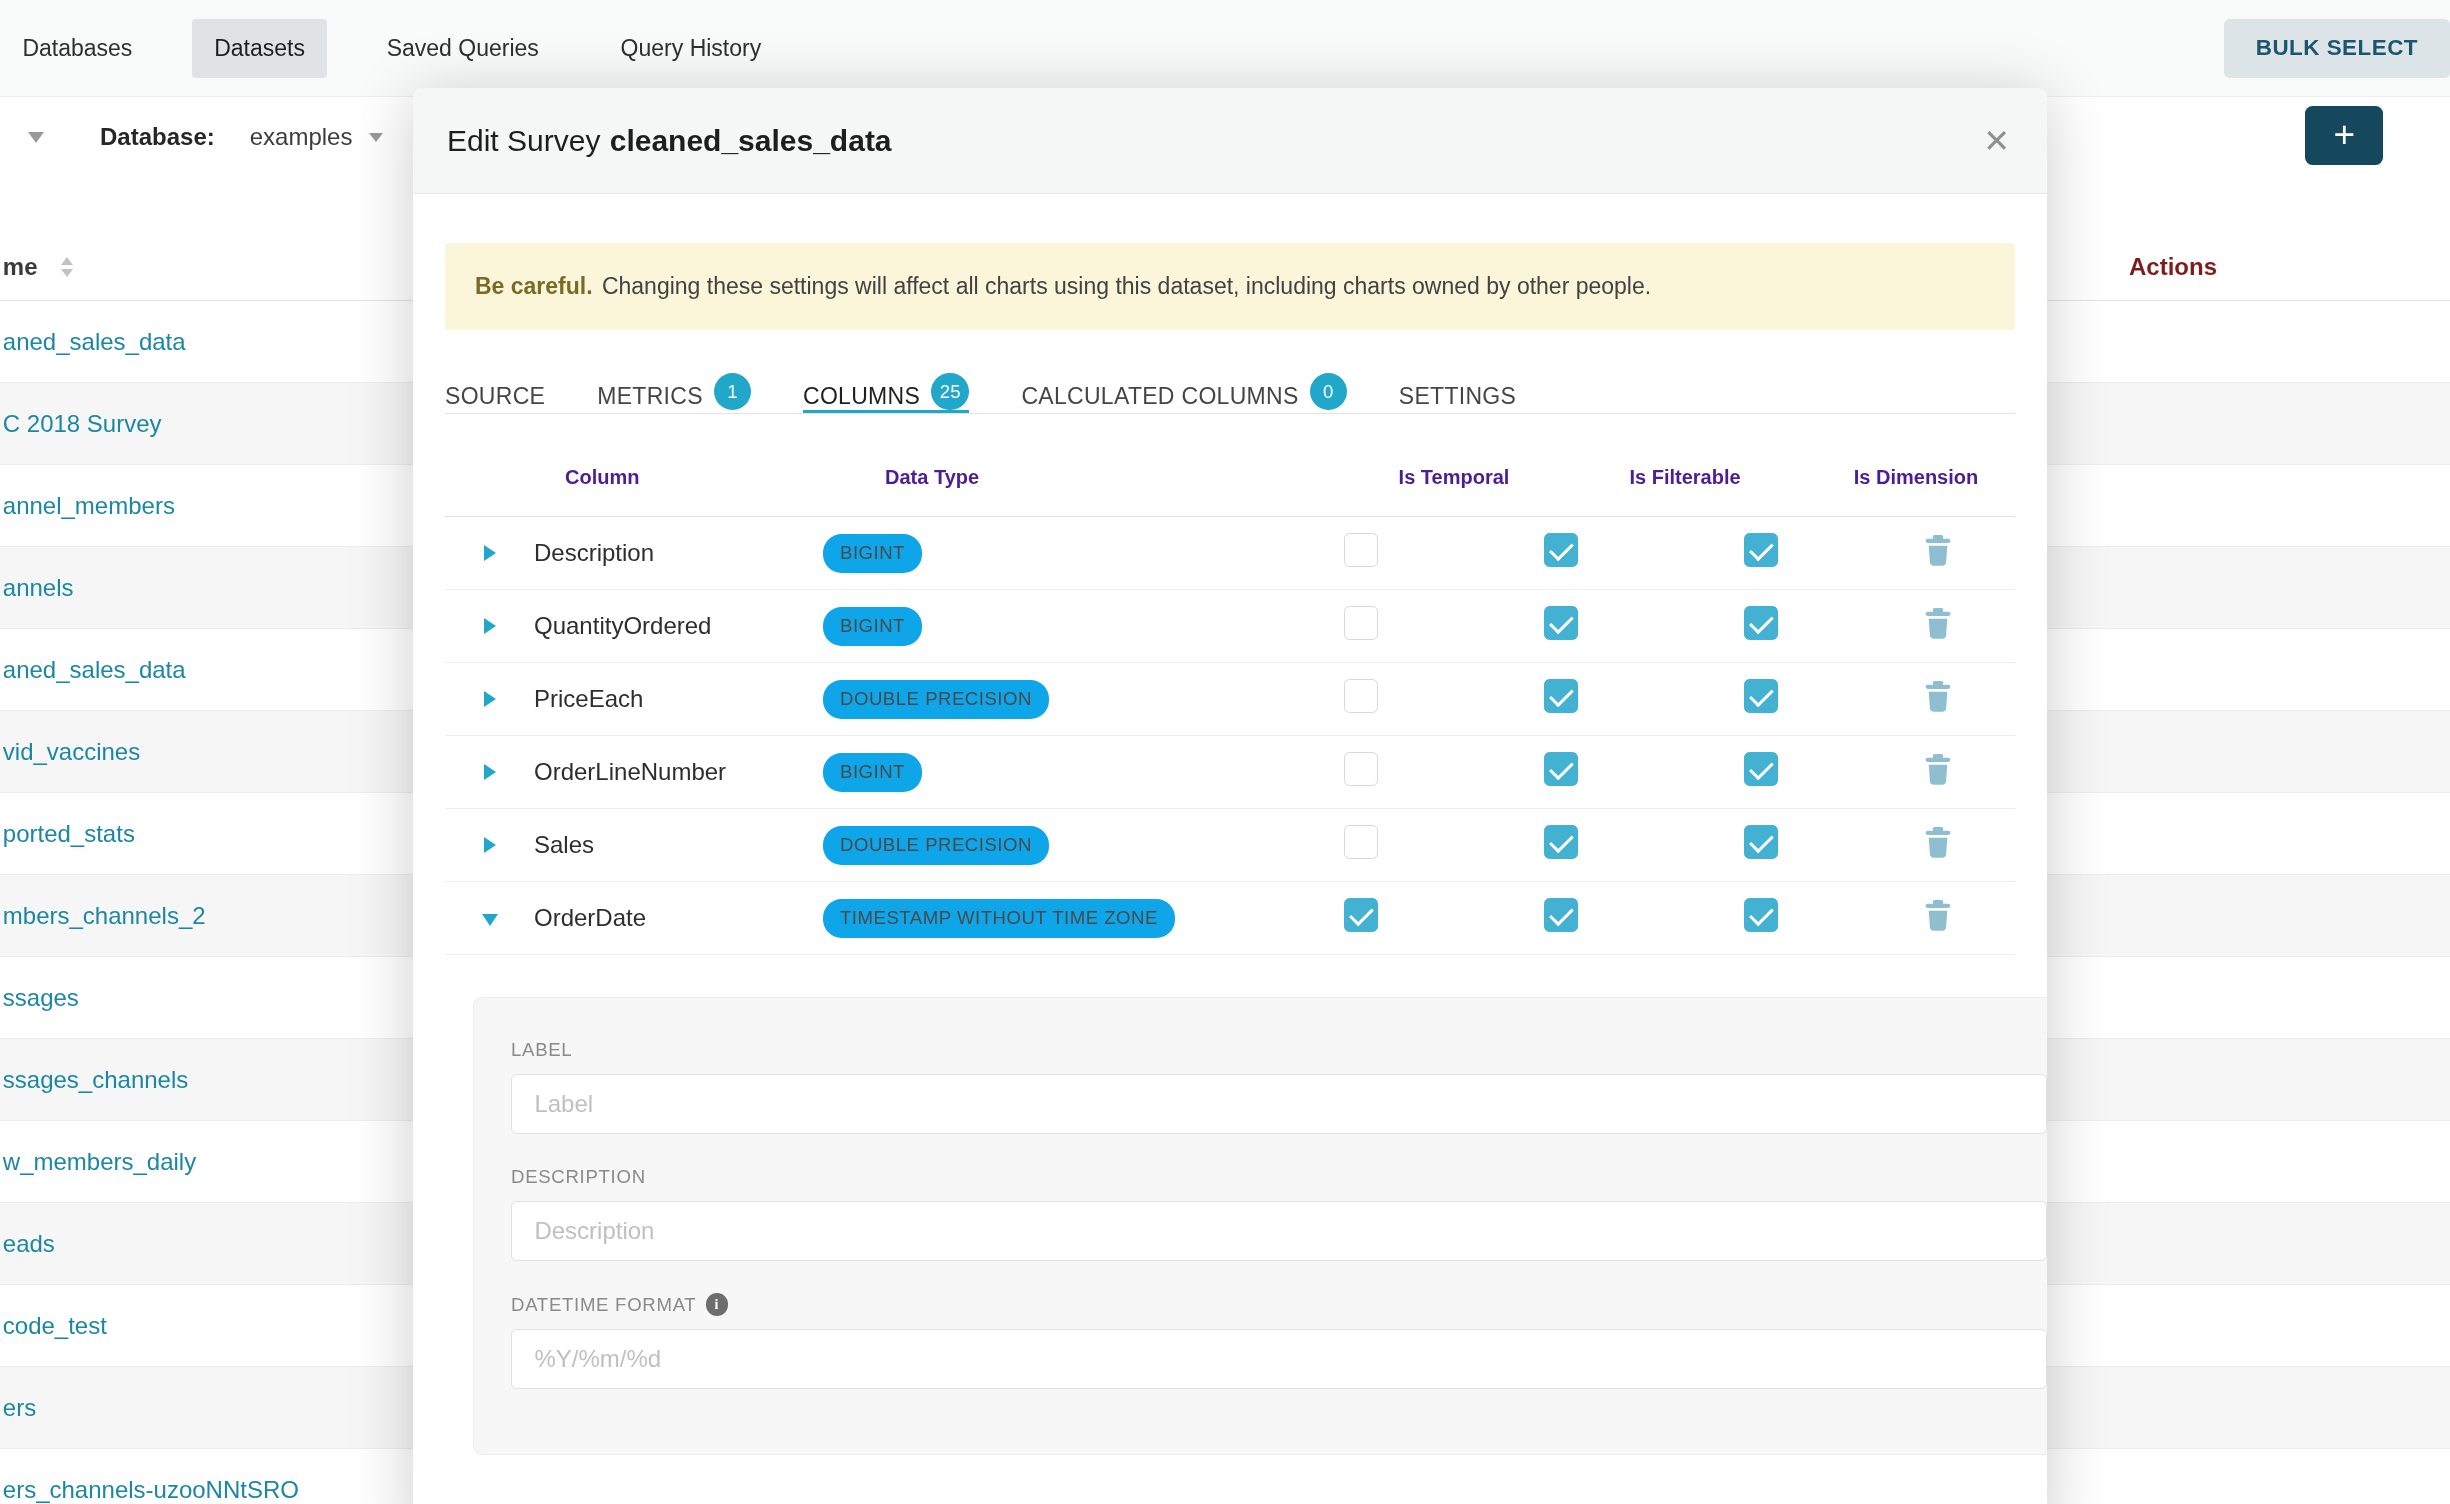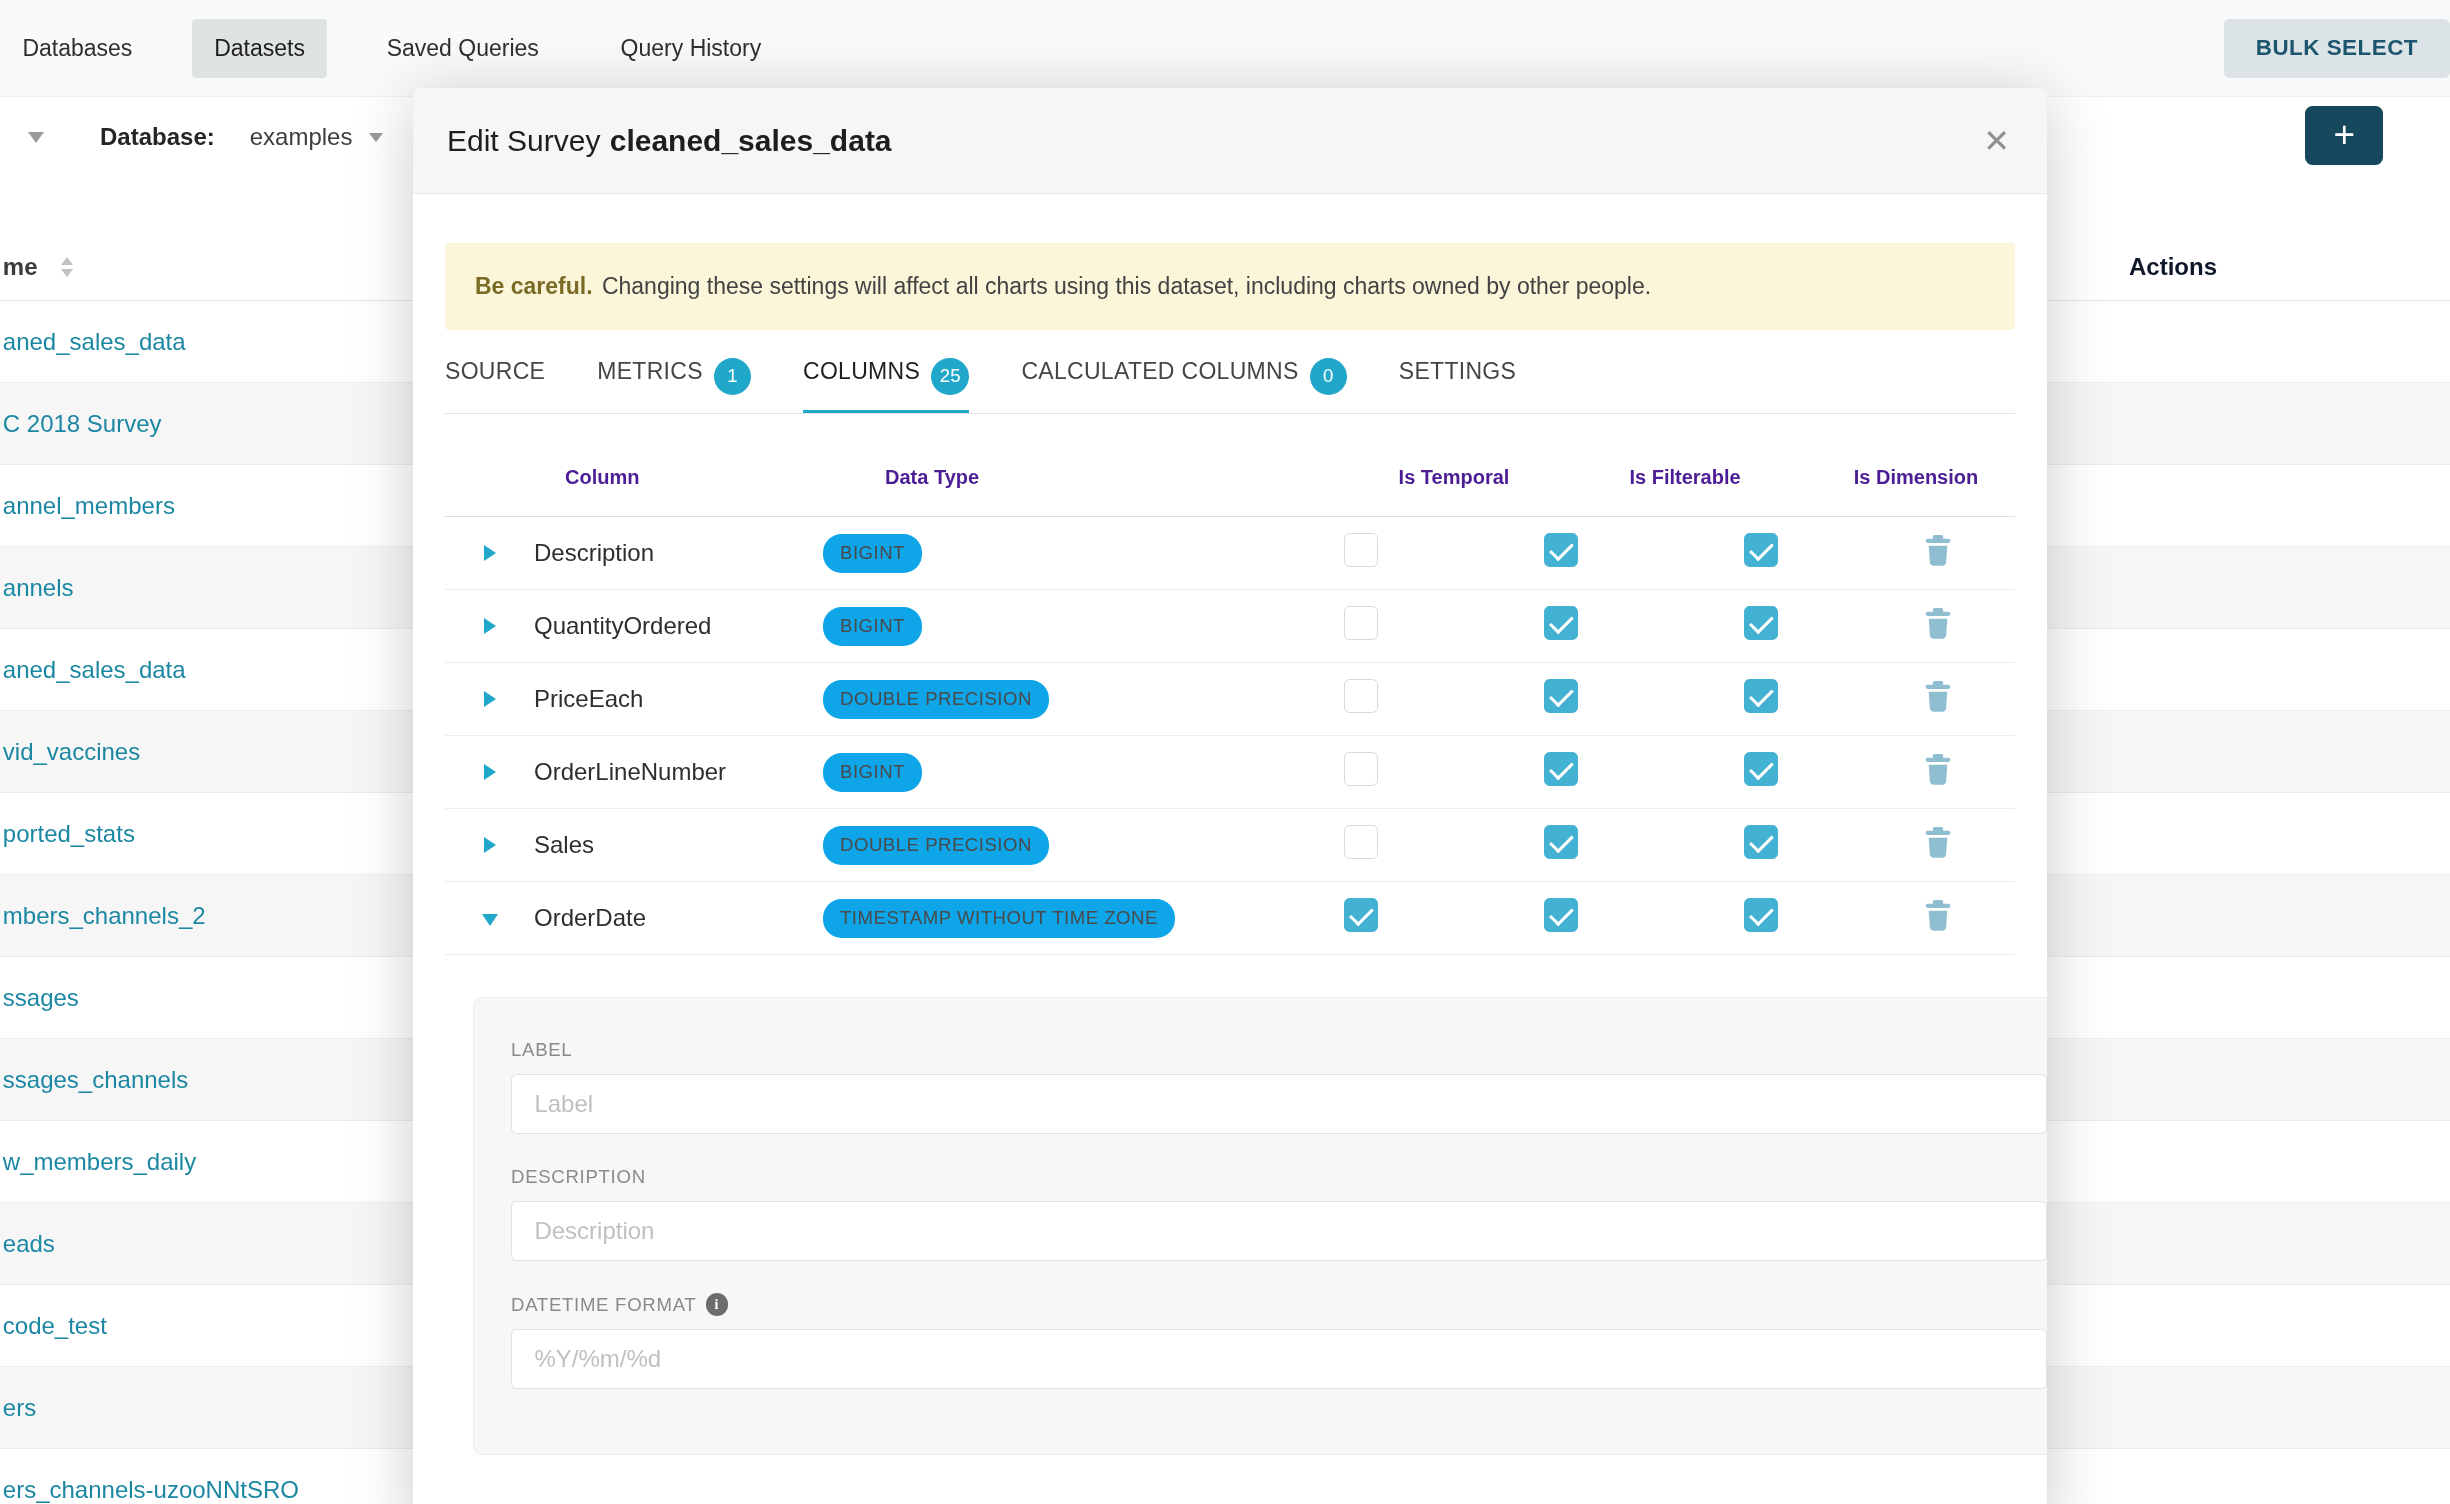--- a/index.html
+++ b/index.html
@@ -47,21 +47,21 @@
 
   
   .list-header { position:absolute; top:234px; left:0; width:100%; height:67px; background:#fff;
                  border-bottom:0.9px solid #e4e4e4; display:flex; align-items:center; }
   .name-h { padding-left:2.8px; font-size:24px; font-weight:600; color:#3a3a3a; }
   .sort-icon { display:inline-flex; flex-direction:column; margin-left:24px; cursor:pointer; }
   .tri-up { width:0; height:0; border-left:6.5px solid transparent; border-right:6.5px solid transparent;
             border-bottom:8.4px solid #c2c2c2; margin-bottom:4.7px; }
   .tri-down { width:0; height:0; border-left:6.5px solid transparent; border-right:6.5px solid transparent;
               border-top:8.4px solid #c2c2c2; }
-  .actions-h { position:absolute; left:2129px; font-size:24px; font-weight:600; color:#0f172a; }
+  .actions-h { position:absolute; left:2129px; font-size:24px; font-weight:600; color:#7f1d1d; }
   .list-rows { position:absolute; top:301px; left:0; width:100%; }
   .list-row { height:82px; display:flex; align-items:center; padding-left:2.8px; border-bottom:0.9px solid #ececec; background:#fff; }
   .list-row:nth-child(even) { background:#f6f6f6; }
   .ds-link { font-size:24px; color:var(--link); cursor:pointer; }
 
   
   .modal { position:absolute; left:413px; top:88px; width:1634px; height:1454px; background:#fff;
            border-radius:9.3px; box-shadow:0 7.5px 65px rgba(0,0,0,0.20); z-index:10; overflow:hidden; }
   .modal-header { height:106px; background:#f5f6f6; border-bottom:0.9px solid #e8e8e8;
                   display:flex; align-items:center; padding:0 34px; position:relative; }
@@ -70,21 +70,21 @@
   .modal-close { position:absolute; right:37px; top:50%; transform:translateY(-50%);
                  font-size:32px; color:#8f8f8f; cursor:pointer; line-height:1; }
 
   .modal-body { padding:49px 32px 0; }
 
   .warning { width:100%; height:87px; background:var(--warning-bg); border-radius:3.7px;
              display:flex; align-items:center; padding:16px 30px; font-size:23px; color:#424242; }
   .warning strong { color:var(--warning-strong); font-weight:700; margin-right:9.3px; }
 
   .tabs { margin-top:22.4px; display:flex; gap:52px; height:62px; border-bottom:0.9px solid #e3e3e3; }
-  .tab { display:flex; align-items:flex-start; font-size:23px; color:#454545; letter-spacing:0.3px;
+  .tab { display:flex; align-items:flex-end; font-size:23px; color:#454545; letter-spacing:0.3px;
          padding-top:5.6px; border-bottom:3.7px solid transparent; cursor:pointer; white-space:nowrap; }
   .tab.active { color:#1f1f1f; border-bottom-color:var(--primary); }
   .badge { margin-left:11.2px; min-width:37px; height:37px; padding:0 8.4px; border-radius:18.6px;
            background:var(--primary); color:#fff; font-size:18.6px; display:inline-flex;
            align-items:center; justify-content:center; }
 
   
   .cols-table { margin-top:24px; }
   .cols-grid { display:grid; grid-template-columns:89px 289px 438px 200px 200px 200px 1fr; align-items:center; }
   .cols-header { height:79px; border-bottom:0.9px solid #dfdfdf; font-size:20px; font-weight:700; color:#4c1d95;gap:31px; }

